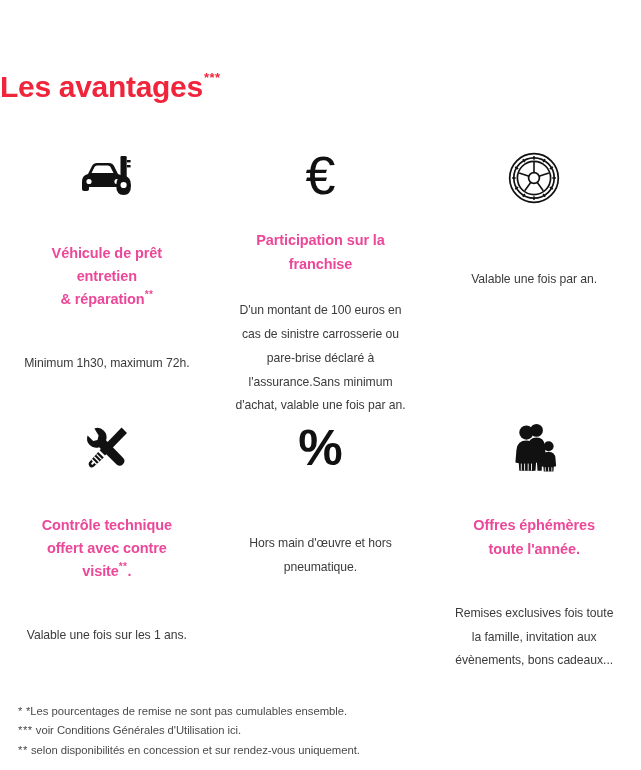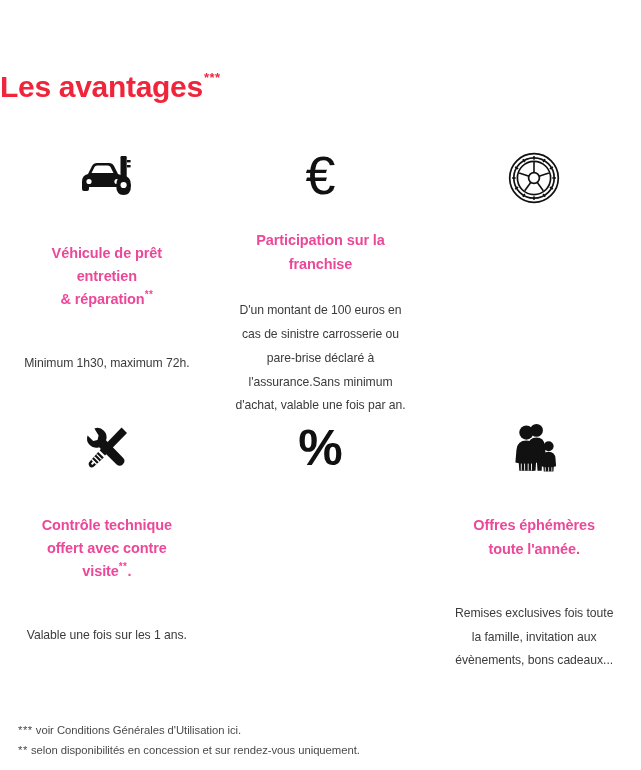--- a/index.html
+++ b/index.html
@@ -186,20 +186,21 @@
             <path d="M31.9 25.3 l10-3.4"></path>
             <path d="M30.1 31.2 l6.2 8.6"></path>
             <path d="M23.9 31.2 l-6.2 8.6"></path>
             <path d="M22.1 25.3 l-10-3.4"></path>
           </g>
         </g>
       </svg>
     </div>
     <div class="gap-sm"></div>
     <div class="gap-lg"></div>
+    <p class="cell-note">Valable une fois par an.</p>
   </div>
 
   <div class="advantage-cell row2">
     <div class="cell-icon">
       <svg width="52" height="52" viewBox="0 0 52 52" aria-hidden="true">
         <g fill="#111111">
           <path d="M13.4 6.4 a9.2 9.2 0 0 1 11.6 11.8 l17 17.6 a4.6 4.6 0 0 1-6.4 6.6 l-17.4-17.2 A9.2 9.2 0 0 1 6.6 13.4 l5.6 5.6 4.3-1.1 1.1-4.3 z"></path>
           <path d="M40.6 5.6 l5.4 5.4 -22 22.6 -5.4-5.4 z"></path>
           <path d="M17.2 30 l5.6 5.6 -10.1 9.2 a3.3 3.3 0 0 1-4.6-4.6 z"></path>
           <g fill="#ffffff">
@@ -221,20 +222,22 @@
     <div class="gap-lg"></div>
     <p class="cell-note">Valable une fois sur les 1 ans.</p>
   </div>
 
   <div class="advantage-cell row2">
     <div class="cell-icon">
       <span class="glyph glyph-percent">%</span>
     </div>
     <div class="gap-sm"></div>
     <div class="gap-md"></div>
+    <p class="cell-note">Hors main d'œuvre et hors
+pneumatique.</p>
   </div>
 
   <div class="advantage-cell row2">
     <div class="cell-icon">
       <svg width="52" height="50" viewBox="0 0 52 50" aria-hidden="true">
         <g fill="#111111">
           <circle cx="28.5" cy="7.4" r="6.4"></circle>
           <path d="M28.5 14.6 q7.6 0 8.4 8.2 l0.9 10.4 h-3.6 l-0.5 14.6 h-4.2 l-1-15 -1 15 h-4.2 l-0.5-14.6 h-3.6 l0.9-10.4 q0.8-8.2 8.4-8.2 z"></path>
           <circle cx="18.4" cy="9.6" r="7.1"></circle>
           <path d="M18.4 17.6 q9.2 0 10 9.6 l1 12.3 -3.4 0.8 -0.5 7.5 h-14.2 l-0.5-7.5 -3.4-0.8 1-12.3 q0.8-9.6 10-9.6 z"></path>
@@ -259,15 +262,16 @@
 toute l'année.</span><span class="sup"></span></p>
     <div class="gap-lg"></div>
     <p class="cell-note">Remises exclusives fois toute
 la famille, invitation aux
 évènements, bons cadeaux...</p>
   </div>
 
 </div>
 
 <div class="footnotes">
+  <div class="footnote-line"><span class="footnote-mark">*</span> <span>*Les pourcentages de remise ne sont pas cumulables ensemble.</span></div>
   <div class="footnote-line"><span class="footnote-mark">***</span> <span>voir Conditions Générales d'Utilisation ici.</span></div>
   <div class="footnote-line"><span class="footnote-mark">**</span> <span>selon disponibilités en concession et sur rendez-vous uniquement.</span></div>
 </div>
 
 </body></html>

